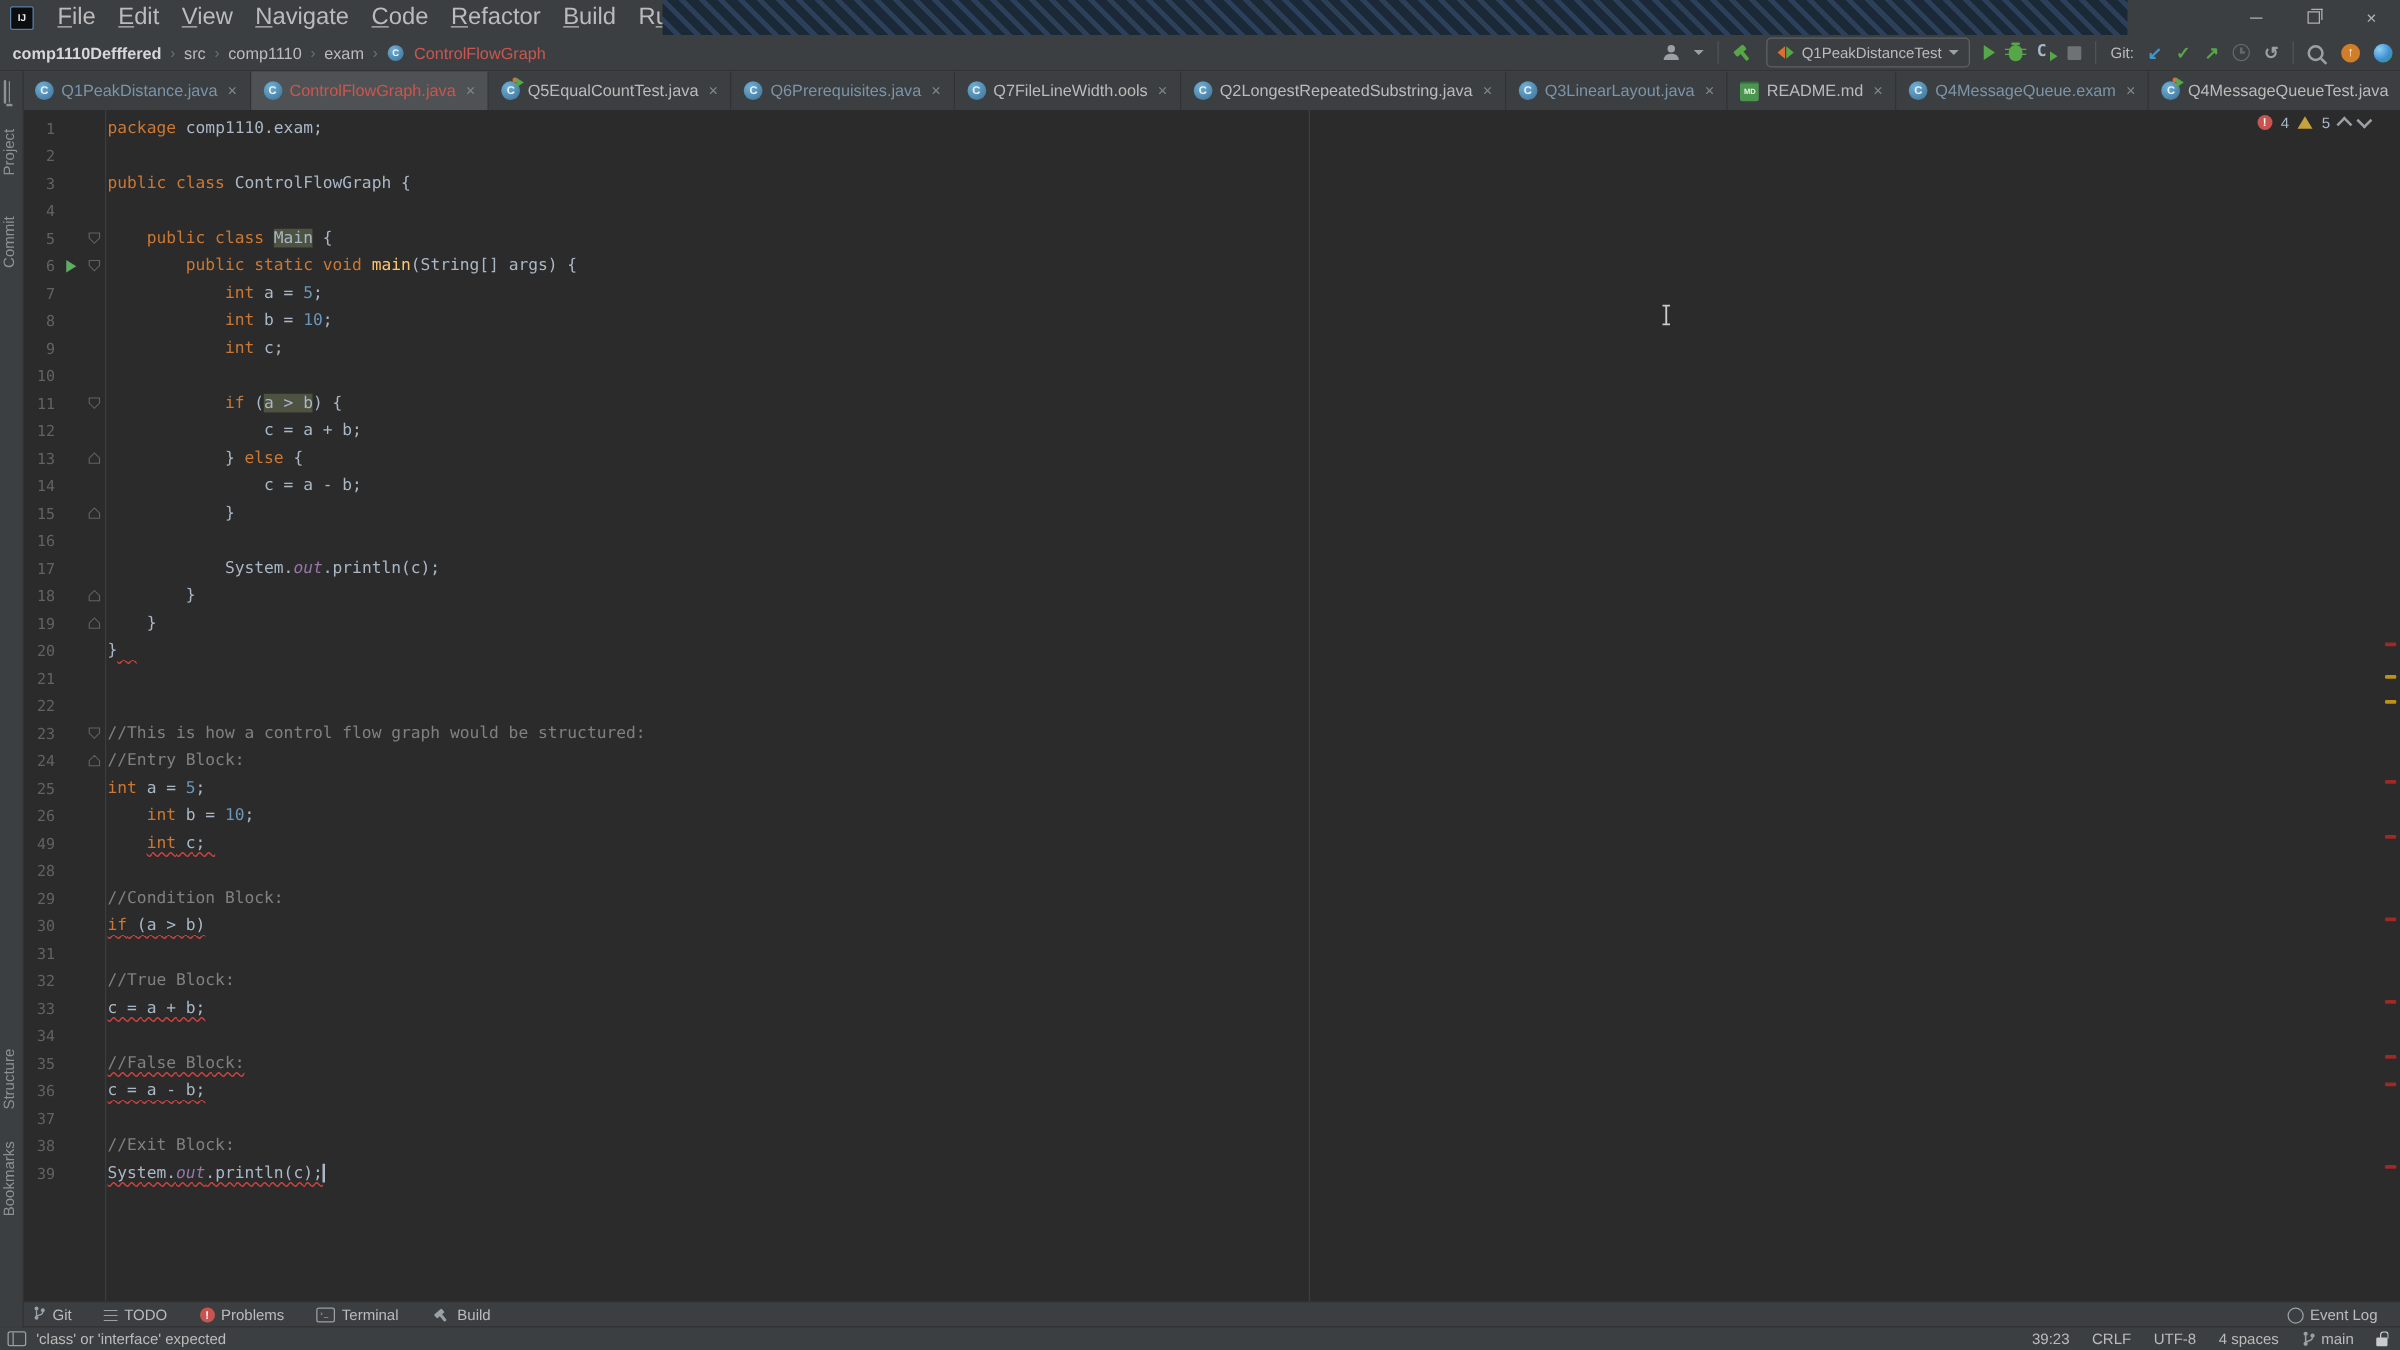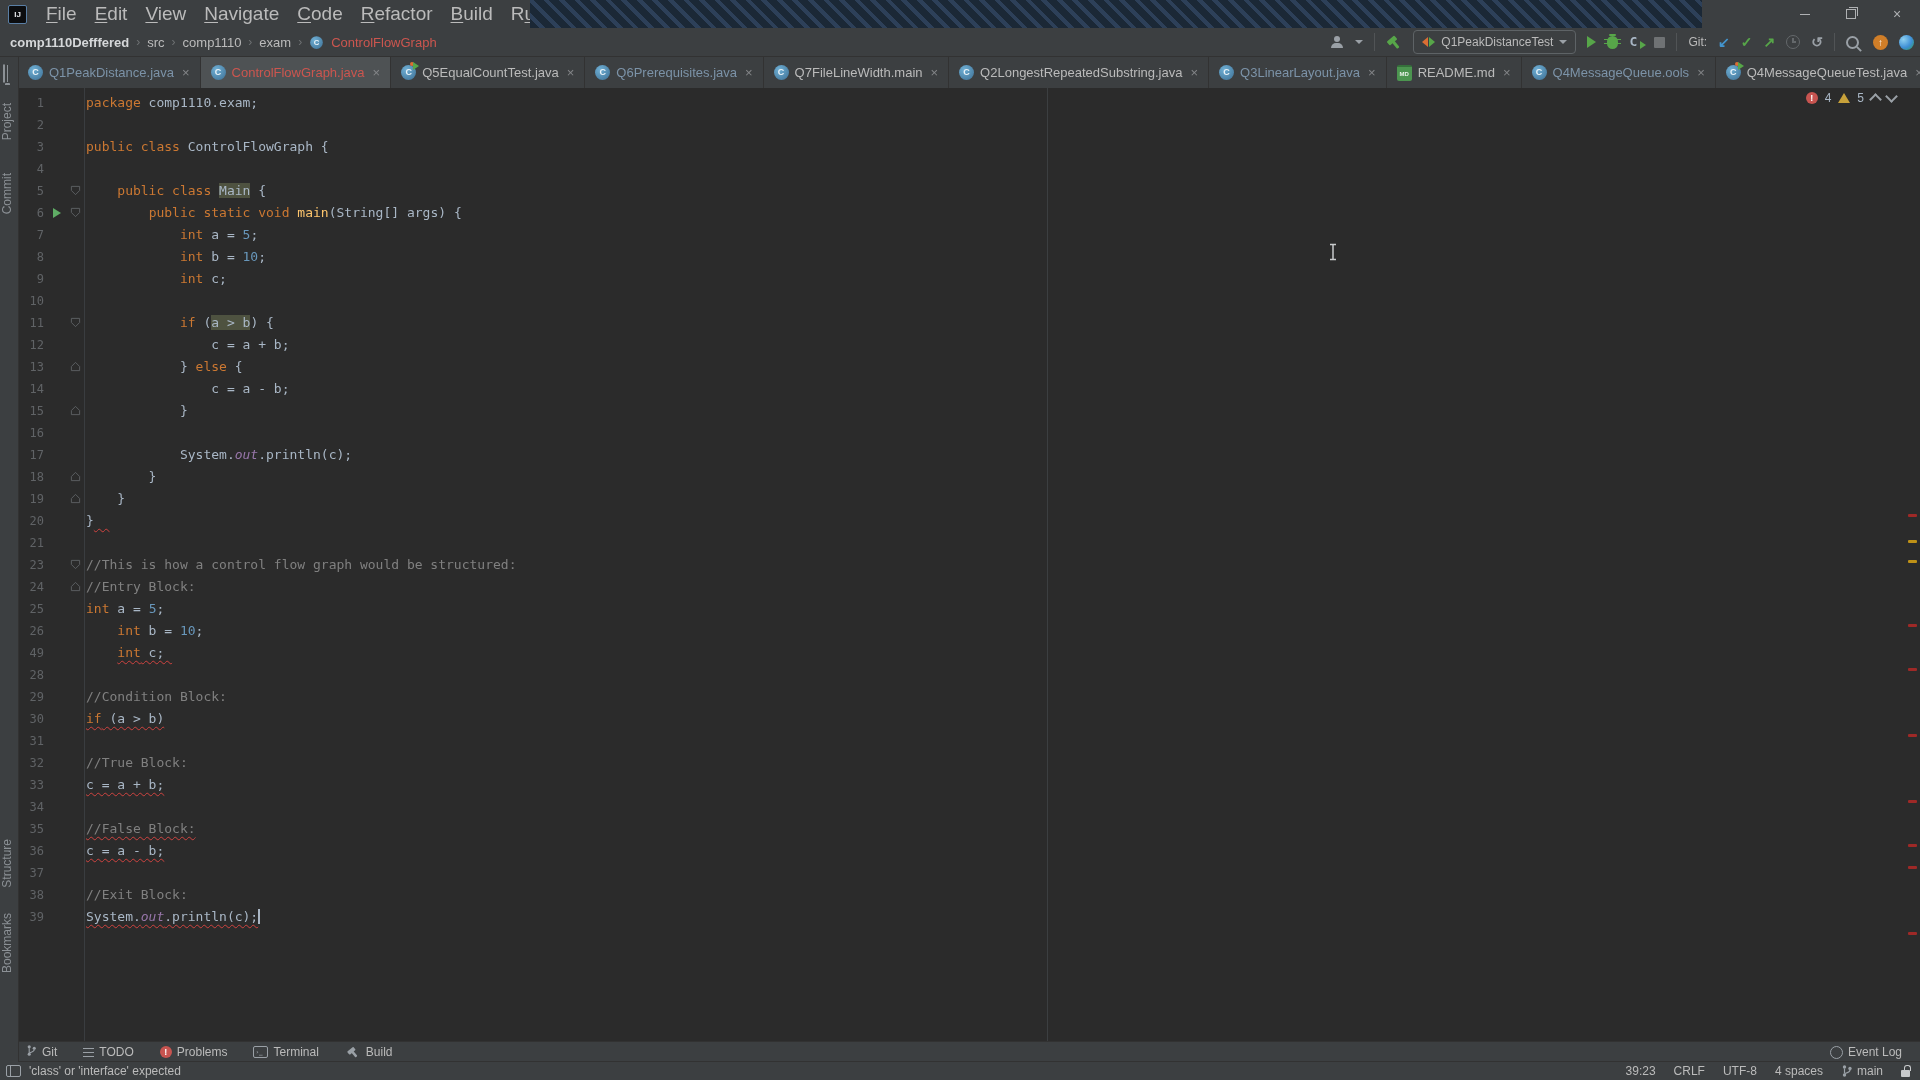--- a/index.html
+++ b/index.html
@@ -241,41 +241,41 @@
         <span class="tlabel">Q5EqualCountTest.java</span>
         <span class="close">×</span>
       </div>
       <div class="tab dim">
         <span class="ic-class">C</span>
         <span class="tlabel">Q6Prerequisites.java</span>
         <span class="close">×</span>
       </div>
       <div class="tab normal">
         <span class="ic-class">C</span>
-        <span class="tlabel">Q7FileLineWidth.main</span>
+        <span class="tlabel">Q7FileLineWidth.ools</span>
         <span class="close">×</span>
       </div>
       <div class="tab normal">
         <span class="ic-class">C</span>
         <span class="tlabel">Q2LongestRepeatedSubstring.java</span>
         <span class="close">×</span>
       </div>
       <div class="tab dim">
         <span class="ic-class">C</span>
         <span class="tlabel">Q3LinearLayout.java</span>
         <span class="close">×</span>
       </div>
       <div class="tab normal">
         <span class="ic-md">MD</span>
         <span class="tlabel">README.md</span>
         <span class="close">×</span>
       </div>
       <div class="tab dim">
         <span class="ic-class">C</span>
-        <span class="tlabel">Q4MessageQueue.ools</span>
+        <span class="tlabel">Q4MessageQueue.exam</span>
         <span class="close">×</span>
       </div>
       <div class="tab normal">
         <span class="ic-class">C<span class="badge2"></span><span class="badge"></span></span>
         <span class="tlabel">Q4MessageQueueTest.java</span>
         <span class="close">×</span>
       </div>
     </div>
 
   <div id="stripe">
@@ -411,20 +411,25 @@
           </span>
           <span class="code"><span class="tk-d">    }</span></span>
         </div>
         <div class="line">
           <span class="ln">20</span>
           <span class="fold"></span>
           <span class="code"><span class="tk-d">}</span><span class="tk-d sq">  </span></span>
         </div>
         <div class="line">
           <span class="ln">21</span>
+          <span class="fold"></span>
+          <span class="code"></span>
+        </div>
+        <div class="line">
+          <span class="ln">22</span>
           <span class="fold"></span>
           <span class="code"></span>
         </div>
         <div class="line">
           <span class="ln">23</span>
           <span class="fold">
             <svg width="11" height="11" viewBox="0 0 12 12" class="fold-mark">
               <polygon points="1.5,1.5 10.5,1.5 10.5,6 6,10.5 1.5,6" fill="#2B2B2B" stroke="#5F6366"></polygon>
             </svg>
           </span>

